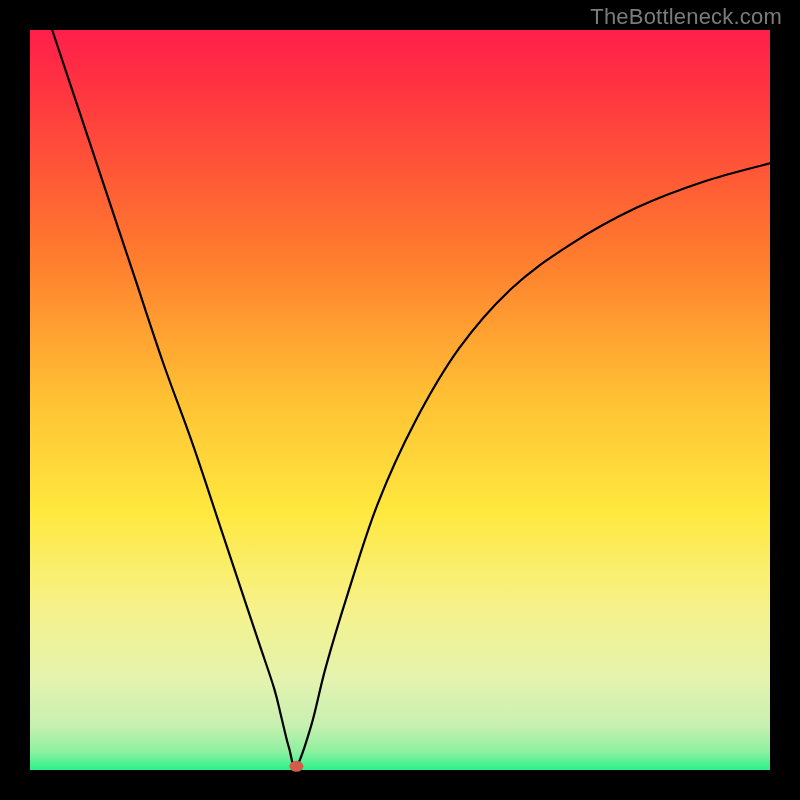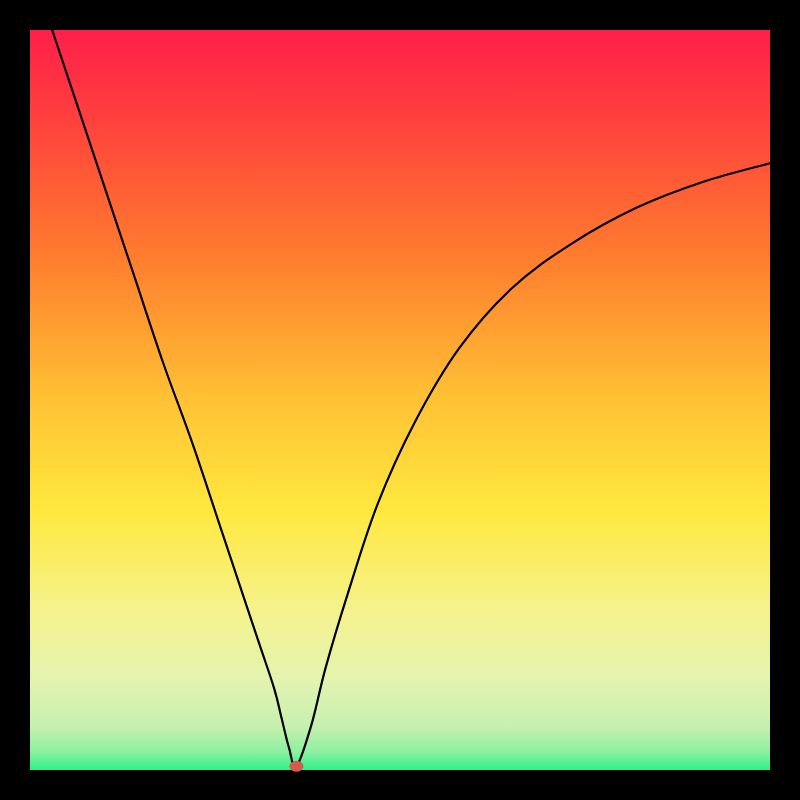--- a/index.html
+++ b/index.html
@@ -64,14 +64,15 @@
           <stop offset="94%" stop-color="#c7f0b0"></stop>
           <stop offset="97.5%" stop-color="#8ef0a0"></stop>
           <stop offset="100%" stop-color="#2cf18a"></stop>
         </linearGradient>
   </defs>
   <rect id="plot-bg" fill="url(#bg-grad)" x="30" y="30" width="740" height="740"></rect>
   <path id="curve-path" class="plot-line" d="M 52.2 30 C 56.196000000000005 41.988, 65.07600000000001 68.62800000000003, 74.4 96.60000000000002 C 83.724 124.57200000000002, 93.344 153.432, 104 185.39999999999998 C 114.656 217.36799999999997, 122.94400000000003 242.232, 133.60000000000002 274.2 C 144.25600000000003 306.168, 152.54399999999998 332.3639999999999, 163.2 362.99999999999994 C 173.856 393.63599999999997, 182.144 413.76399999999995, 192.8 444.4 C 203.45600000000002 475.036, 213.07600000000002 505.22800000000007, 222.4 533.2 C 231.724 561.172, 237.94 579.8199999999999, 244.6 599.8 C 251.26 619.78, 254.07199999999997 628.216, 259.4 644.2 C 264.728 660.1840000000001, 270.20400000000006 675.28, 274.20000000000005 688.6 C 278.196 701.9200000000001, 278.93600000000004 707.5440000000001, 281.6 718.2 C 284.264 728.856, 286.336 739.1419999999999, 289 747.8 C 291.664 756.458, 292.404 770.2959999999999, 296.4 766.3 C 300.39599999999996 762.304, 305.87199999999996 743.582, 311.2 725.6 C 316.528 707.618, 319.34 690.376, 326 666.4 C 332.66 642.424, 338.876 621.704, 348.2 592.4 C 357.524 563.096, 365.81199999999995 534.236, 377.79999999999995 503.6 C 389.78799999999995 472.96400000000006, 400.148 450.172, 414.8 422.20000000000005 C 429.452 394.22800000000007, 441.884 372.17600000000004, 459.2 348.20000000000005 C 476.51599999999996 324.22400000000005, 491.02 307.648, 511 289 C 530.98 270.352, 547.5559999999999 259.252, 570.1999999999999 244.60000000000002 C 592.8439999999999 229.94800000000004, 612.824 218.92200000000003, 636.8 207.60000000000002 C 660.776 196.27800000000002, 679.424 189.69199999999992, 703.4 181.69999999999993 C 727.376 173.70799999999994, 758.012 166.53000000000003, 770 163.20000000000005" stroke="#000000"></path>
   <ellipse id="marker-dot" class="marker" cx="296.4" cy="766.3" rx="7" ry="5.5" fill="#d45a4a"></ellipse>
 </svg>
 
+<div class="watermark">TheBottleneck.com</div>
 
 </div>
 
 </body></html>

